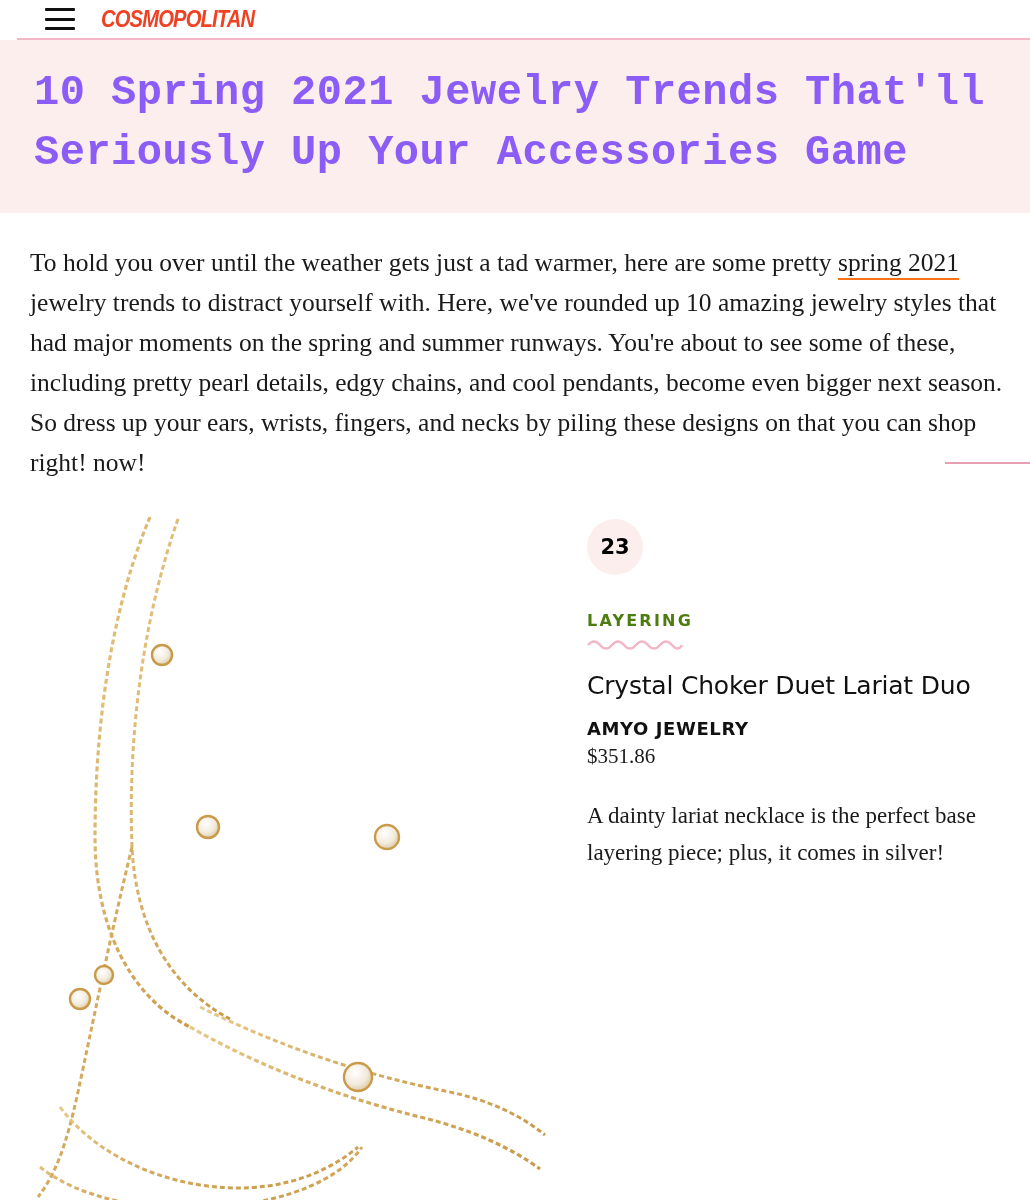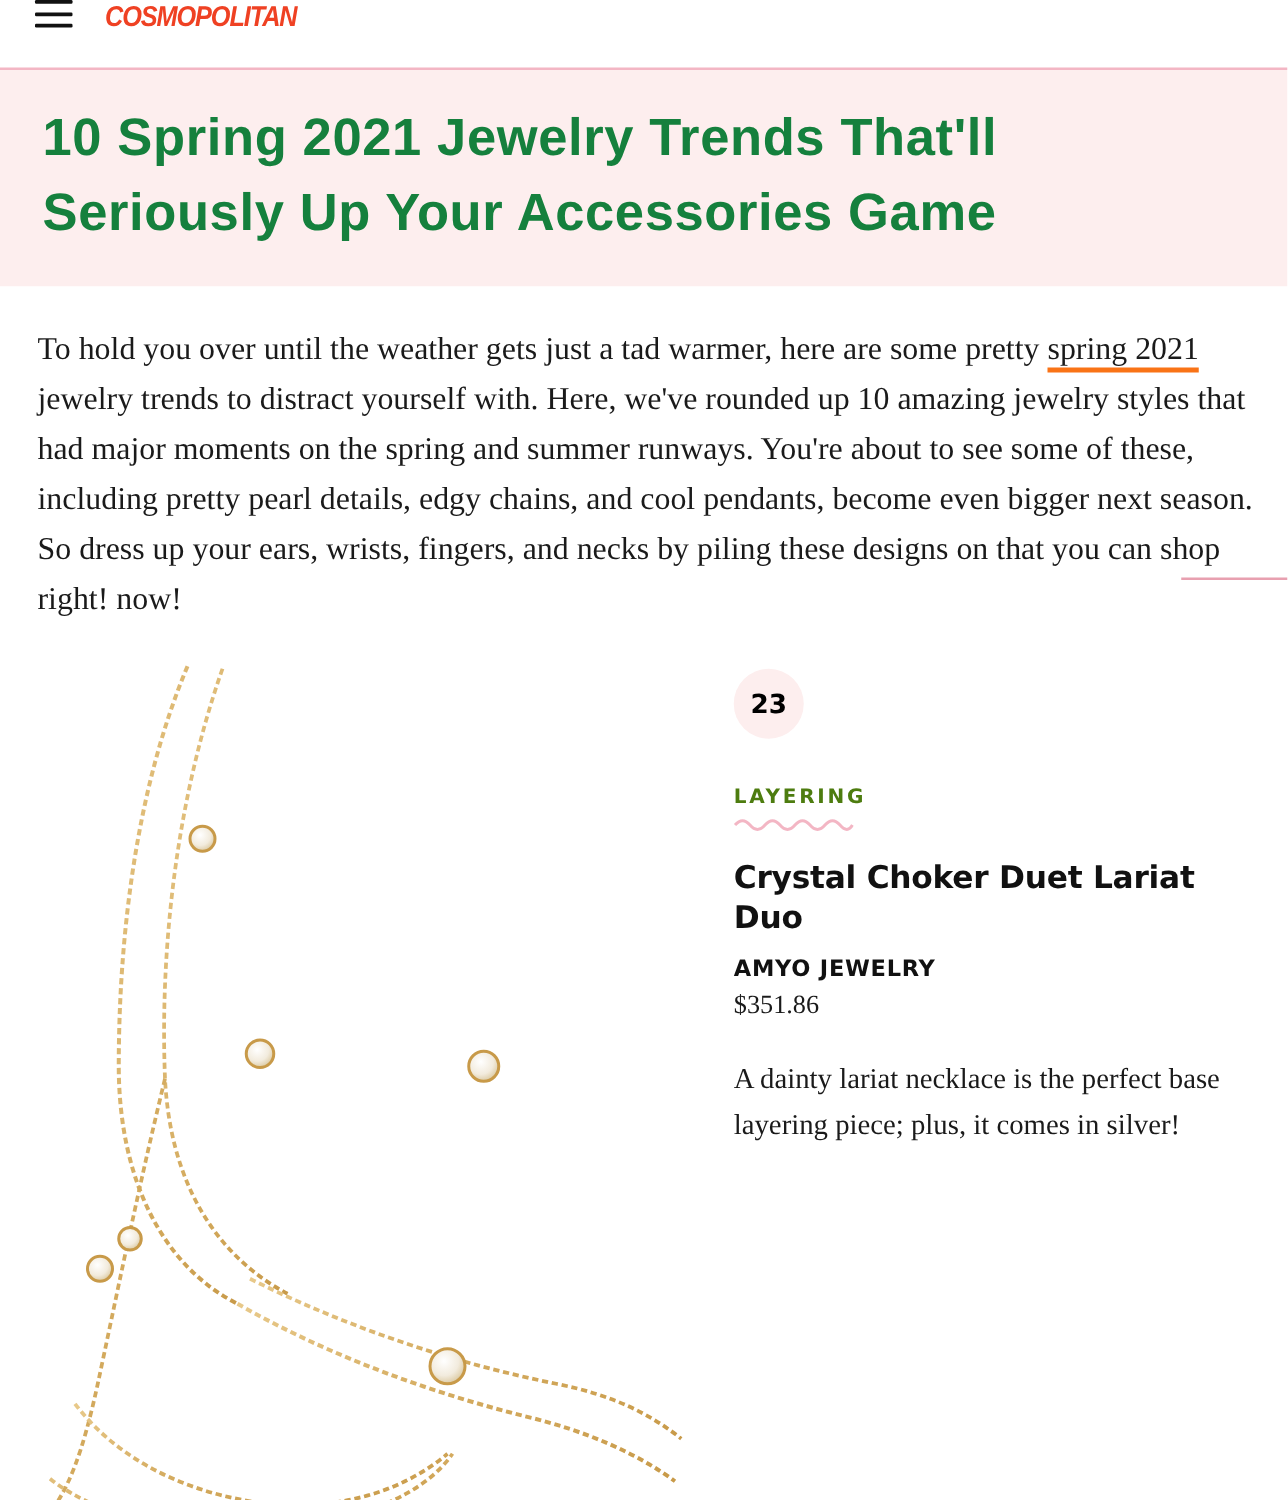--- a/index.html
+++ b/index.html
@@ -15,26 +15,28 @@
 
   .page {
     position: relative;
     width: 1030px;
     height: 1200px;
     background: #ffffff;
   }
 
   
   .topbar {
-    height: 56px;
-    background: #ffffff;
-    display: flex;
+    height: 40px;
+    background: #ffffff;
+    display: flex;
+    align-items: center;
     padding: 0 0 0 28px;
     border-bottom: 2px solid #f3b6c4;
     position: relative;
+    margin-left: 17px;
   }
   .hamburger {
     width: 30px;
     height: 22px;
     display: flex;
     flex-direction: column;
     justify-content: space-between;
     cursor: pointer;
     margin-right: 26px;
   }
@@ -56,40 +58,40 @@
     white-space: nowrap;
   }
 
   
   .headline-band {
     background: #fdeeee;
     padding: 24px 34px 30px 34px;
   }
   .headline {
     margin: 0;
-    font-family: Liberation Sans, sans-serif;
+    font-family: Liberation Mono, monospace;
     font-weight: 700;
     font-size: 42px;
     line-height: 1.42;
     letter-spacing: 0.5px;
-    color: #15803d;
+    color: #8b5cf6;
   }
 
   
   .intro {
     padding: 30px 22px 0 30px;
     font-family: "Liberation Serif", serif;
     font-size: 25.5px;
     line-height: 1.57;
     color: #1a1a1a;
   }
   .intro a {
     color: #1a1a1a;
     text-decoration: none;
-    border-bottom: 4px solid #f97316;
+    border-bottom: 2px solid #f97316;
     padding-bottom: 1px;
   }
 
   .rule-right {
     position: absolute;
     right: 0;
     top: 462px;
     width: 85px;
     height: 2px;
     background: #e8a0b0;
@@ -137,21 +139,21 @@
     color: #4d7c0f;
     margin-bottom: 6px;
   }
   .squiggle {
     margin-bottom: 22px;
     height: 12px;
   }
 
   .product-title {
     font-family: "DejaVu Sans", sans-serif;
-    font-weight: 700;
+    font-weight: 400;
     font-size: 25px;
     line-height: 1.25;
     color: #111111;
     margin: 0 0 16px 0;
     letter-spacing: -0.2px;
   }
   .brand-name {
     font-family: "DejaVu Sans", sans-serif;
     font-weight: 700;
     font-size: 18px;

